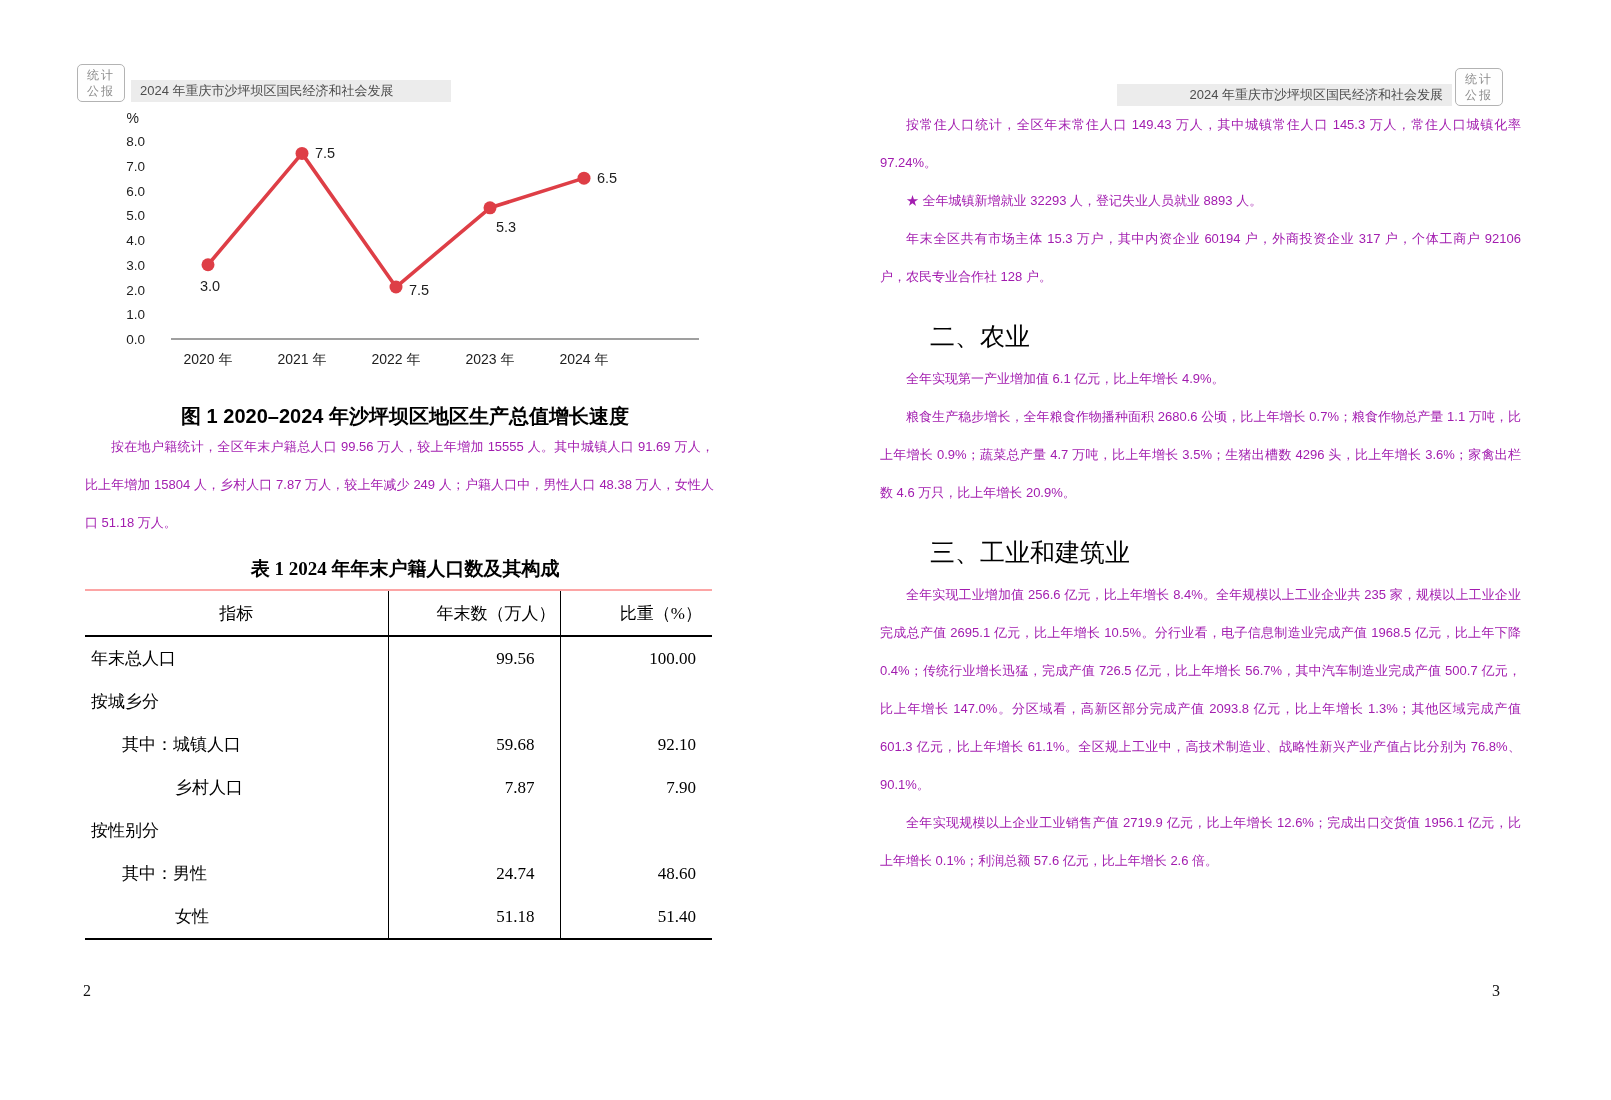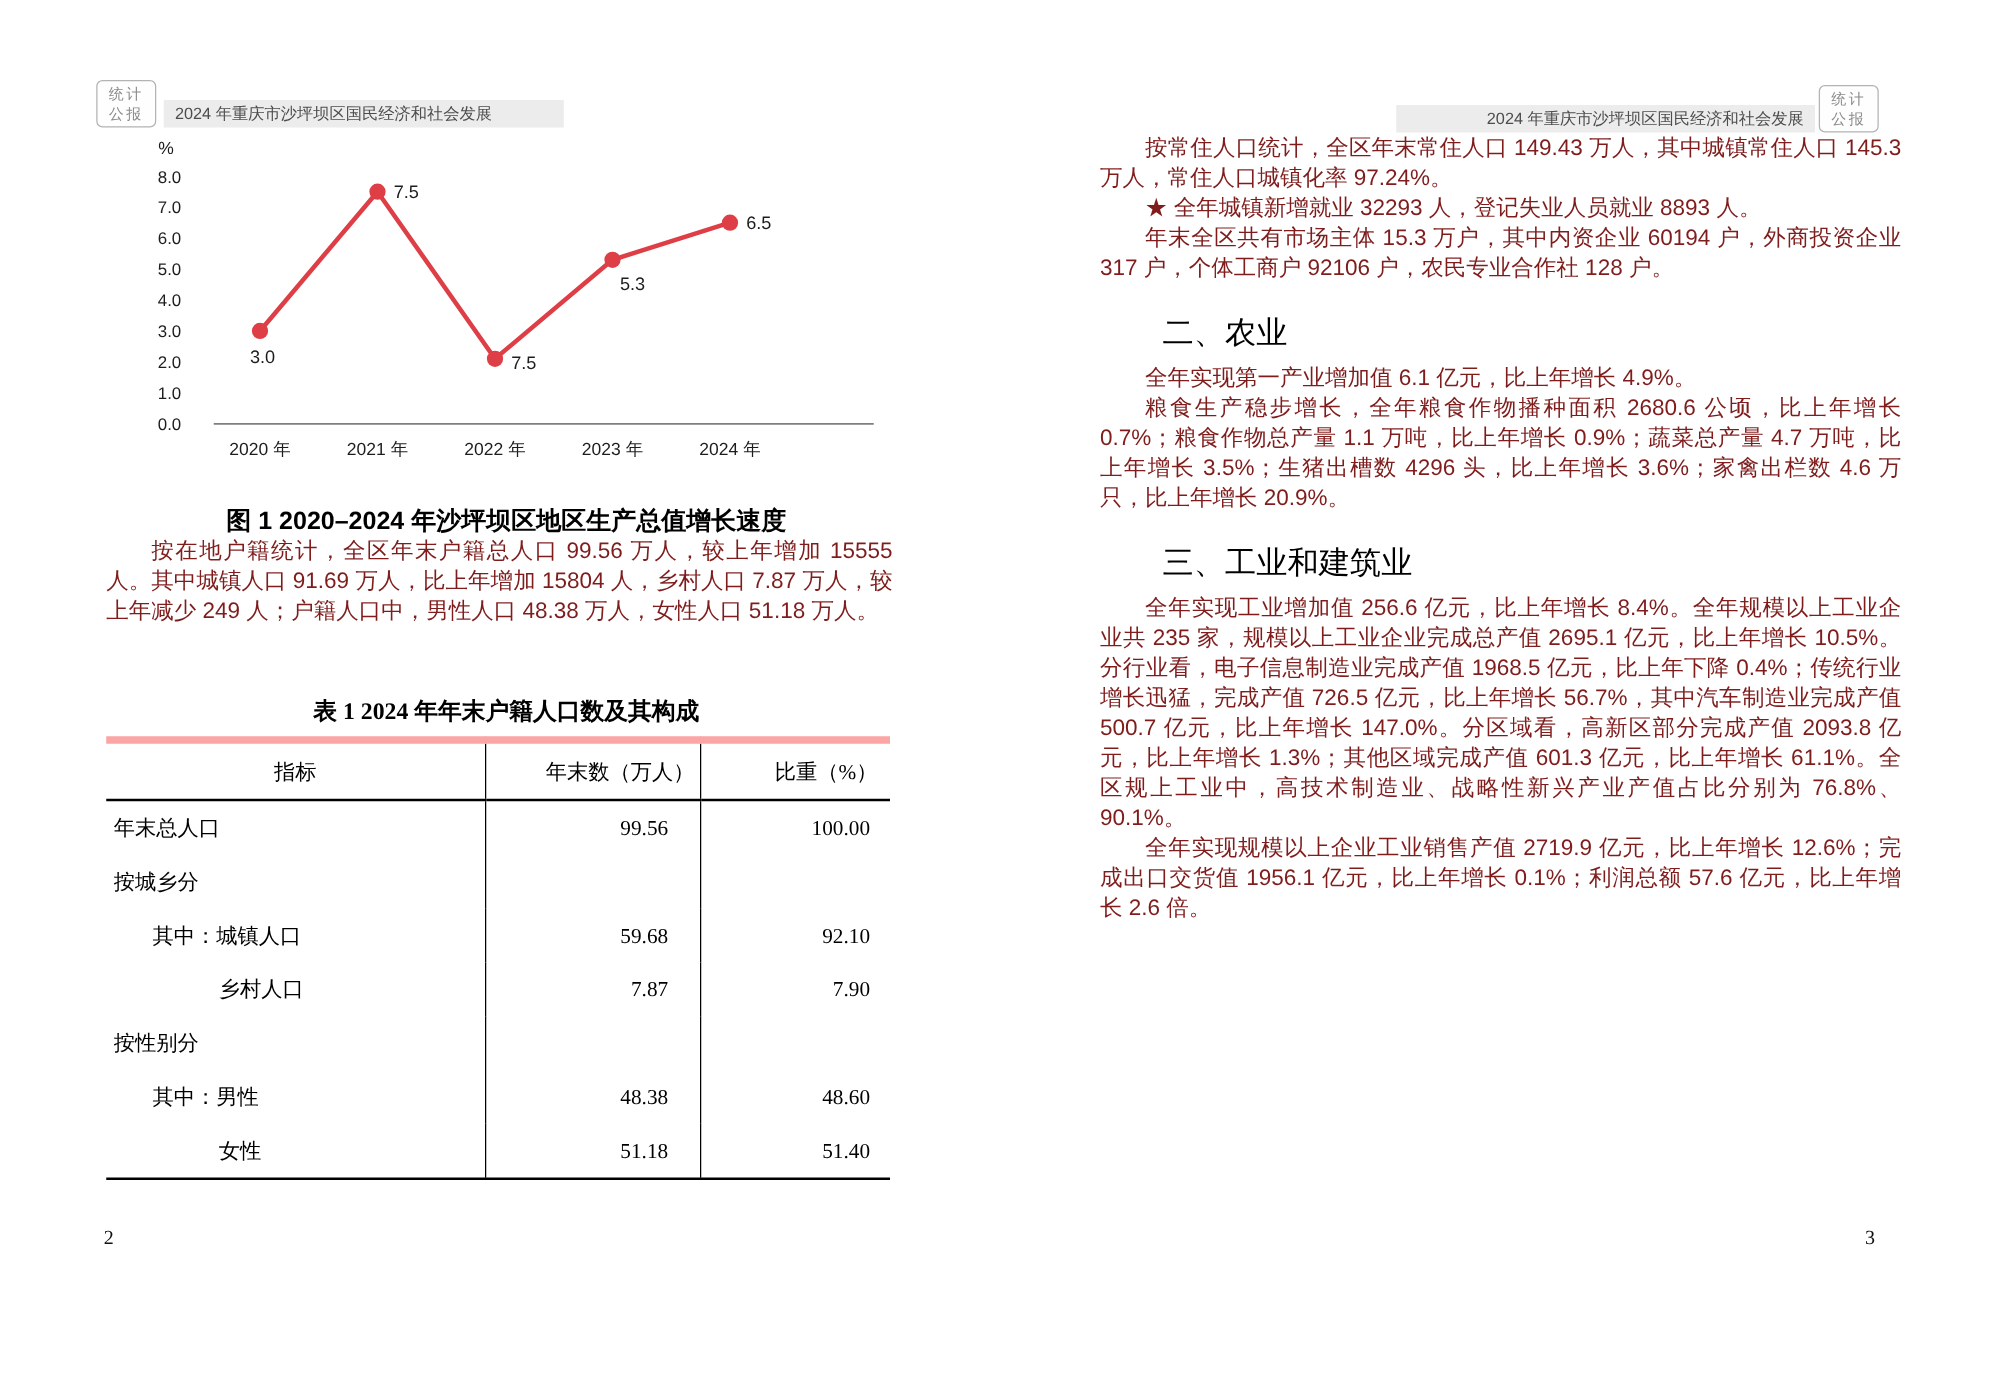--- a/index.html
+++ b/index.html
@@ -27,36 +27,36 @@
   .fig-caption {
     position:absolute; left:85px; top:403px; width:640px; text-align:center;
     font-family:Liberation Sans, sans-serif; font-weight:bold; font-size:20px; color:#000;
   }
   .tbl-title {
     position:absolute; left:85px; top:556px; width:640px; text-align:center;
     font-family:"Liberation Serif", serif; font-weight:bold; font-size:19px; color:#000;
   }
   
   .body-par {
-    font-size:18px; line-height:24px; text-align:justify; text-indent:2em;
-    margin:0; color:#7f1d1d;
+    font-size:13px; line-height:38px; text-align:justify; text-indent:2em;
+    margin:0; color:#a21caf;
   }
   #left-par { position:absolute; left:85px; top:428px; width:629px; }
   #right-col { position:absolute; left:880px; top:106px; width:641px; }
   #right-col .body-par { margin:0; }
   .sec-heading {
     font-size:25px; font-weight:normal; color:#000; margin:24px 0 7px 0;
     padding-left:2em; line-height:33px;
   }
   
   #pop-table {
     position:absolute; left:85px; top:589px; width:627px;
     border-collapse:collapse; table-layout:fixed;
     font-family:"Liberation Serif", serif; font-size:17px; color:#000;
-    border-top:6px solid #fca5a5; border-bottom:2px solid #000;
+    border-top:2px solid #fca5a5; border-bottom:2px solid #000;
   }
   #pop-table th { font-weight:normal; height:42px; border-bottom:2px solid #000; }
   #pop-table td { height:41px; }
   #pop-table th:nth-child(1), #pop-table td:nth-child(1) { border-right:1.5px solid #000; }
   #pop-table th:nth-child(2), #pop-table td:nth-child(2) { border-right:1.5px solid #000; }
   #pop-table th.h-ind   { text-align:center; }
   #pop-table th.h-num   { text-align:right; padding-right:4px; }
   #pop-table th.h-share { text-align:right; padding-right:10px; }
   #pop-table td.c-num   { text-align:right; padding-right:25px;margin-top:28px; }
   #pop-table td.c-share { text-align:right; padding-right:16px; }
@@ -152,21 +152,21 @@
         <td class="c-num">7.87</td>
         <td class="c-share">7.90</td>
       </tr>
       <tr>
         <td class="ind0">按性别分</td>
         <td class="c-num"></td>
         <td class="c-share"></td>
       </tr>
       <tr>
         <td class="ind1">其中：男性</td>
-        <td class="c-num">48.38</td>
+        <td class="c-num">24.74</td>
         <td class="c-share">48.60</td>
       </tr>
       <tr>
         <td class="ind2">女性</td>
         <td class="c-num">51.18</td>
         <td class="c-share">51.40</td>
       </tr>
     </tbody>
   </table>
 

